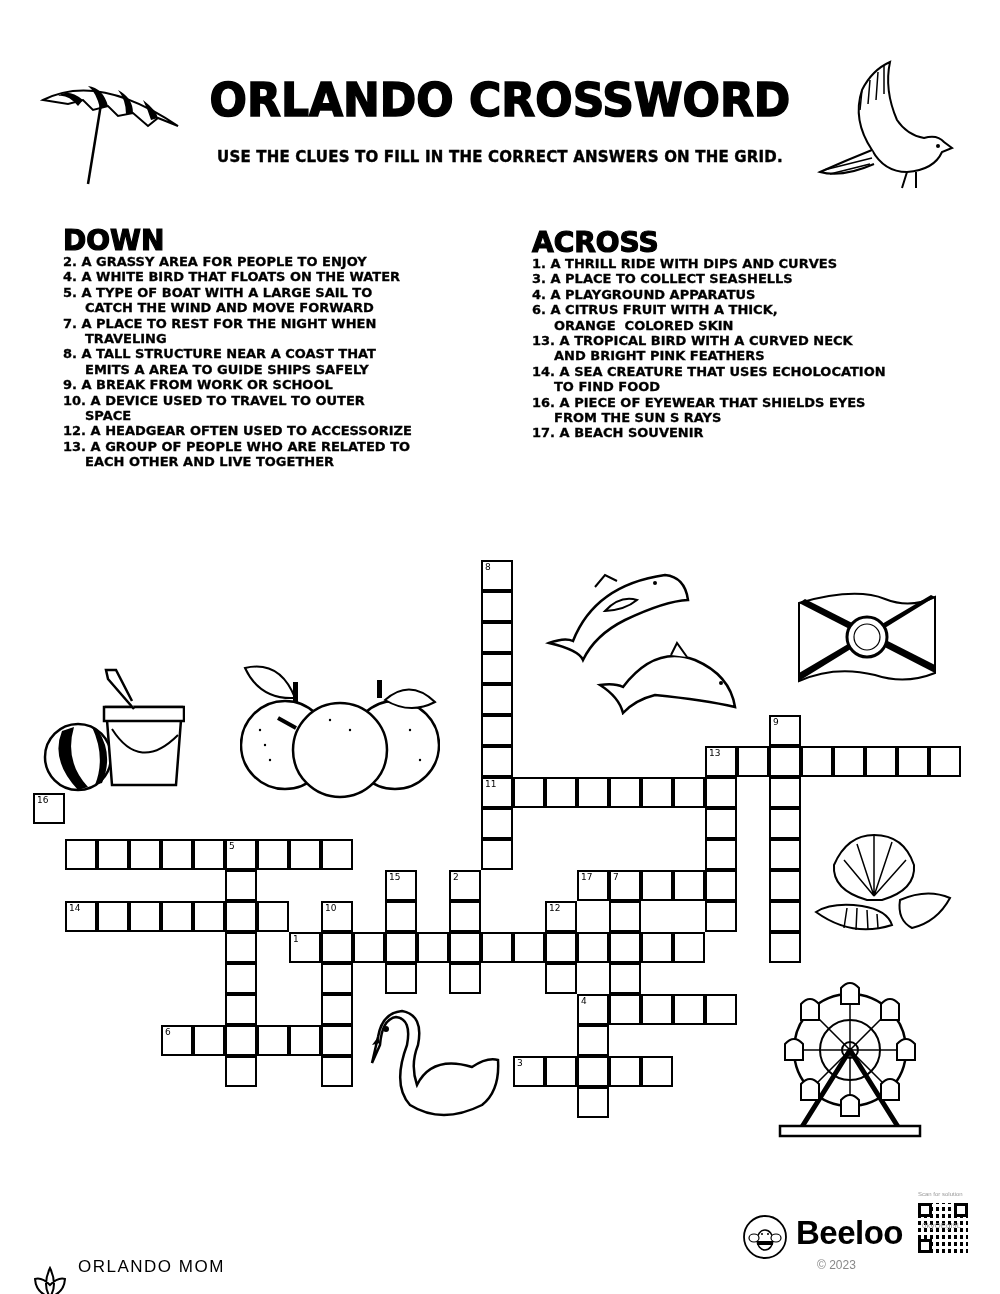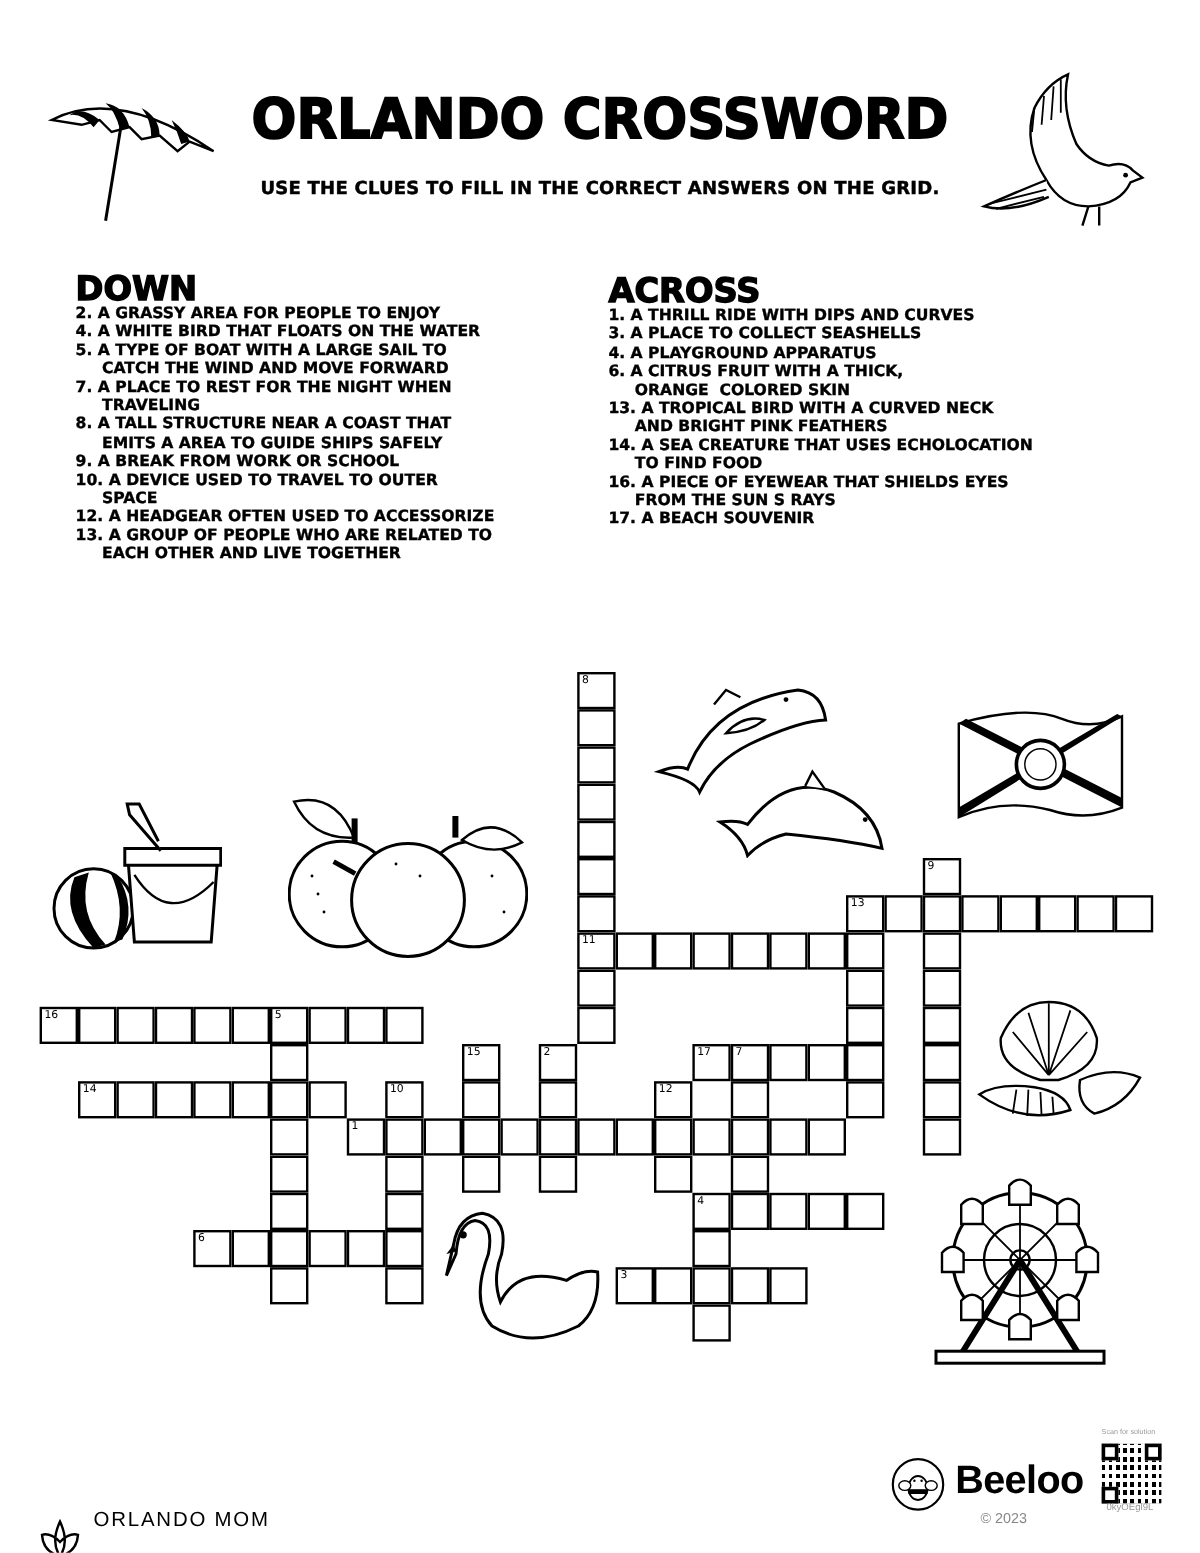--- a/index.html
+++ b/index.html
@@ -47,21 +47,21 @@
       <li class="clue"><span>5. A TYPE OF BOAT WITH A LARGE SAIL TO</span><span class="cont">CATCH THE WIND AND MOVE FORWARD</span></li>
       <li class="clue"><span>7. A PLACE TO REST FOR THE NIGHT WHEN</span><span class="cont">TRAVELING</span></li>
       <li class="clue"><span>8. A TALL STRUCTURE NEAR A COAST THAT</span><span class="cont">EMITS A AREA TO GUIDE SHIPS SAFELY</span></li>
       <li class="clue"><span>9. A BREAK FROM WORK OR SCHOOL</span></li>
       <li class="clue"><span>10. A DEVICE USED TO TRAVEL TO OUTER</span><span class="cont">SPACE</span></li>
       <li class="clue"><span>12. A HEADGEAR OFTEN USED TO ACCESSORIZE</span></li>
       <li class="clue"><span>13. A GROUP OF PEOPLE WHO ARE RELATED TO</span><span class="cont">EACH OTHER AND LIVE TOGETHER</span></li>
     </ul>
 </div>
 
-<div class="abs" style="left:507px;top:230px;width:420px">
+<div class="abs" style="left:532px;top:230px;width:420px">
   <div class="clue-head">ACROSS</div>
   <ul class="clue-list" id="across-list">
       <li class="clue"><span>1. A THRILL RIDE WITH DIPS AND CURVES</span></li>
       <li class="clue"><span>3. A PLACE TO COLLECT SEASHELLS</span></li>
       <li class="clue"><span>4. A PLAYGROUND APPARATUS</span></li>
       <li class="clue"><span>6. A CITRUS FRUIT WITH A THICK,</span><span class="cont">ORANGE  COLORED SKIN</span></li>
       <li class="clue"><span>13. A TROPICAL BIRD WITH A CURVED NECK</span><span class="cont">AND BRIGHT PINK FEATHERS</span></li>
       <li class="clue"><span>14. A SEA CREATURE THAT USES ECHOLOCATION</span><span class="cont">TO FIND FOOD</span></li>
       <li class="clue"><span>16. A PIECE OF EYEWEAR THAT SHIELDS EYES</span><span class="cont">FROM THE SUN S RAYS</span></li>
       <li class="clue"><span>17. A BEACH SOUVENIR</span></li>
@@ -128,21 +128,21 @@
     <div class="cell" style="left: 929px; top: 746px; pointer-events: auto;"></div>
     <div class="cell" style="left: 65px; top: 901px; pointer-events: auto;">
       <span class="num">14</span>
     </div>
     <div class="cell" style="left: 97px; top: 901px; pointer-events: auto;"></div>
     <div class="cell" style="left: 129px; top: 901px; pointer-events: auto;"></div>
     <div class="cell" style="left: 161px; top: 901px; pointer-events: auto;"></div>
     <div class="cell" style="left: 193px; top: 901px; pointer-events: auto;"></div>
     <div class="cell" style="left: 225px; top: 901px; pointer-events: auto;"></div>
     <div class="cell" style="left: 257px; top: 901px; pointer-events: auto;"></div>
-    <div class="cell" style="left: 33px; top: 839px; pointer-events: auto; text-align: right;">
+    <div class="cell" style="left: 33px; top: 793px; pointer-events: auto; text-align: right;">
       <span class="num">16</span>
     </div>
     <div class="cell" style="left: 65px; top: 839px; pointer-events: auto;"></div>
     <div class="cell" style="left: 97px; top: 839px; pointer-events: auto;"></div>
     <div class="cell" style="left: 129px; top: 839px; pointer-events: auto;"></div>
     <div class="cell" style="left: 161px; top: 839px; pointer-events: auto;"></div>
     <div class="cell" style="left: 193px; top: 839px; pointer-events: auto;"></div>
     <div class="cell" style="left: 225px; top: 839px; pointer-events: auto;">
       <span class="num">5</span>
     </div>
@@ -314,13 +314,13 @@
 </svg>
 <div class="abs footer-brand" style="left:796px;top:1214px;font-size:33px;font-weight:bold;letter-spacing:-0.5px">Beeloo</div>
 <div class="abs footer-brand" style="left:817px;top:1258px;font-size:12px;color:#888">© 2023</div>
 <div class="abs footer-brand" style="left:918px;top:1191px;font-size:6px;color:#999">Scan for solution</div>
 <div class="abs" style="left:918px;top:1203px;width:50px;height:50px;background:
   repeating-linear-gradient(90deg,#000 0 3px,#fff 3px 6px),#000;
   -webkit-mask: repeating-linear-gradient(0deg,#000 0 4px,transparent 4px 7px);"></div>
 <div class="abs" style="left:918px;top:1203px;width:14px;height:14px;border:3px solid #000;background:#fff;box-sizing:border-box"></div>
 <div class="abs" style="left:954px;top:1203px;width:14px;height:14px;border:3px solid #000;background:#fff;box-sizing:border-box"></div>
 <div class="abs" style="left:918px;top:1239px;width:14px;height:14px;border:3px solid #000;background:#fff;box-sizing:border-box"></div>
-<div class="abs footer-brand" style="left:922px;top:1251px;font-size:8px;color:#999">0kyOEgl9L</div>
+<div class="abs footer-brand" style="left:922px;top:1221px;font-size:8px;color:#999">0kyOEgl9L</div>
 
 </body></html>

